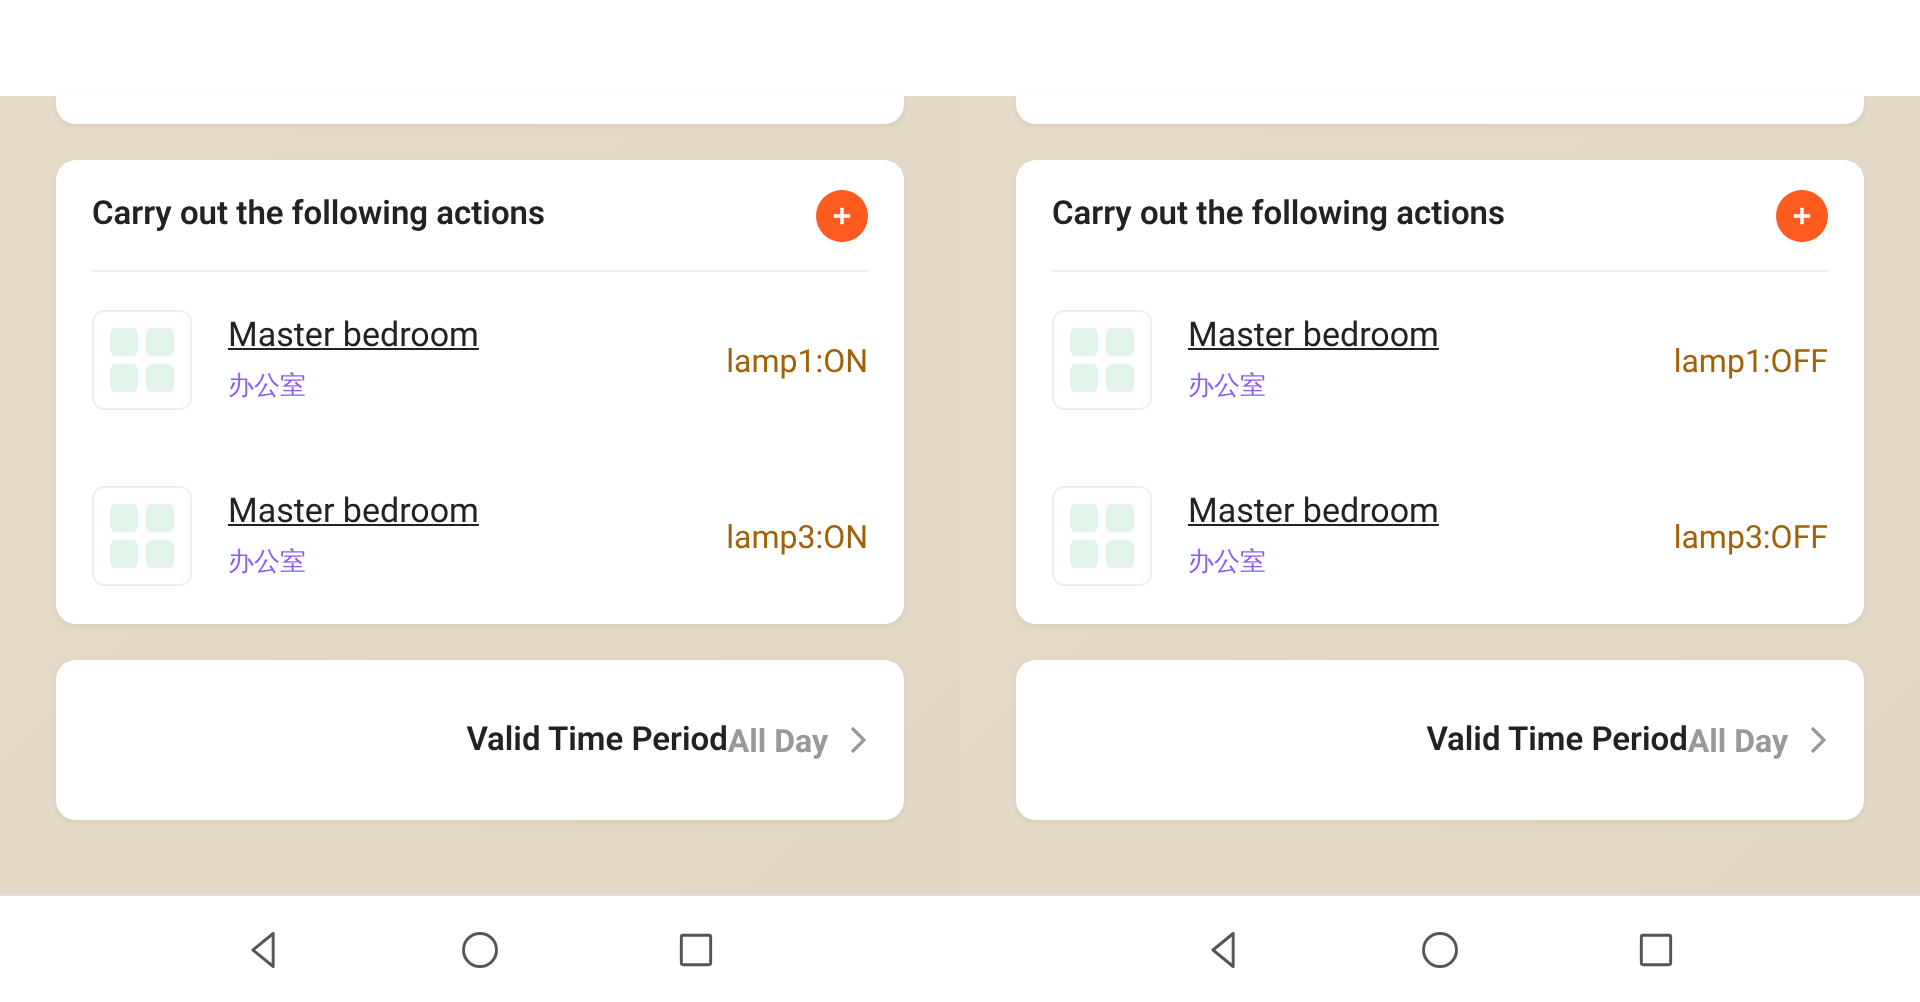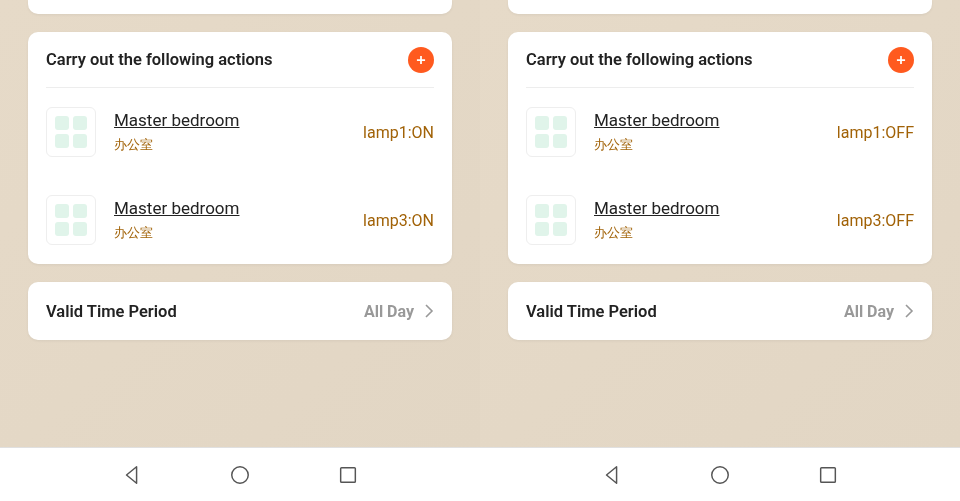--- a/index.html
+++ b/index.html
@@ -17,20 +17,21 @@
       display: flex;
       flex-direction: column;
     }
     .phone-bg {
       flex: 1;
       background: linear-gradient(135deg, #e6dac8, #e2d6c4);
       padding: 0 28px;
       display: flex;
       flex-direction: column;
       gap: 18px;
+      margin-top: 48px;
     }
     .card-peek {
       height: 14px;
       background: #fff;
       border-radius: 0 0 10px 10px;
       box-shadow: 0 1px 3px rgba(0,0,0,0.06);
     }
     .card {
       background: #fff;
       border-radius: 10px;
@@ -91,32 +92,32 @@
       gap: 6px;
     }
     .action-name {
       font-size: 17px;
       font-weight: 400;
       color: #222;
       text-decoration: underline;
     }
     .action-sub {
       font-size: 13px;
-      color: #a16207;
+      color: #8b5cf6;
     }
     .action-state {
       font-size: 16px;
       color: #a16207;
       flex-shrink: 0;
     }
     .valid-card {
       display: flex;
       align-items: center;
-      justify-content: space-between;
-      height: 58px;
+      justify-content: flex-end;
+      height: 80px;
     }
     .valid-label { font-size: 16.5px; font-weight: 600; color: #222; }
     .valid-right { display: flex; align-items: center; gap: 10px; color: #999; }
     .valid-value { font-size: 16px; font-weight: bold; }
     .chevron { width: 10px; height: 16px; }
     .bottom-gap { flex: 1; }
     .navbar {
       height: 54px;
       background: #fff;
       border-top: 1px solid #e0e0e0;

